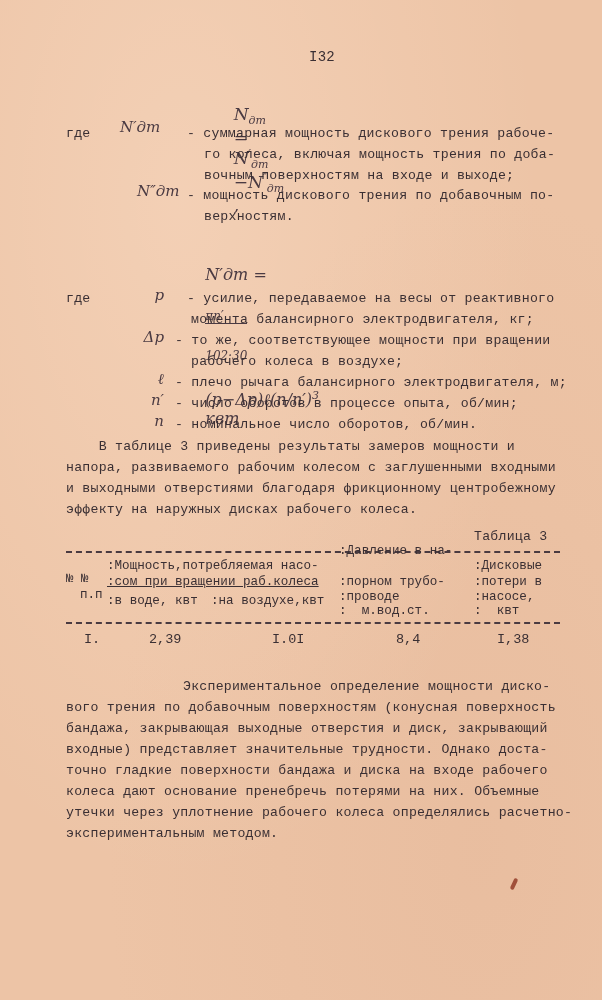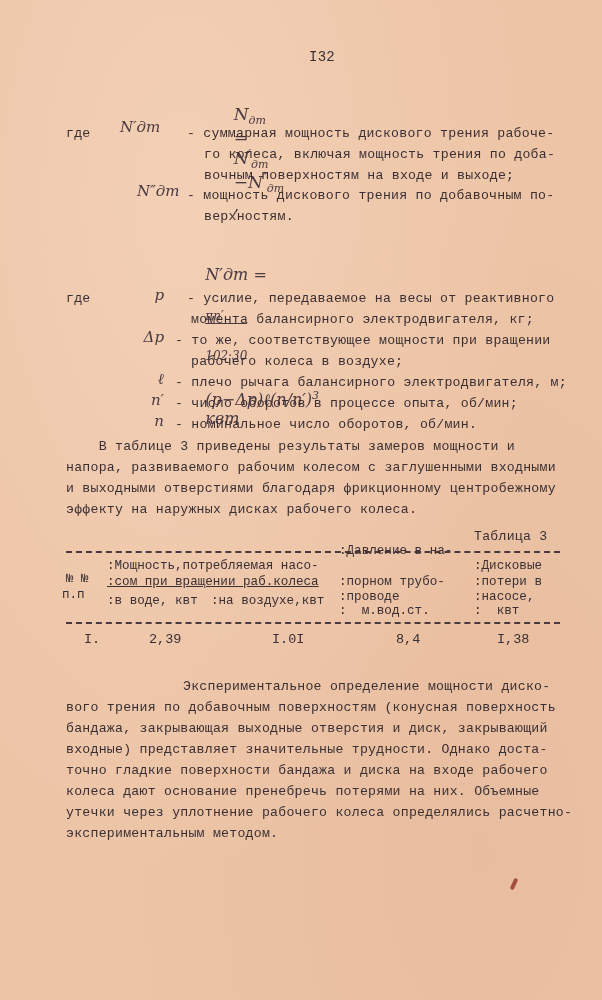--- a/index.html
+++ b/index.html
@@ -79,21 +79,21 @@
 
   <div class="abs tw" style="left:66px; top:437px;">    В таблице 3 приведены результаты замеров мощности и</div>
   <div class="abs tw" style="left:66px; top:458px;">напора, развиваемого рабочим колесом с заглушенными входными</div>
   <div class="abs tw" style="left:66px; top:479px;">и выходными отверстиями благодаря фрикционному центробежному</div>
   <div class="abs tw" style="left:66px; top:500px;">эффекту на наружных дисках рабочего колеса.</div>
 
   <div class="abs tw" style="left:474px; top:527px;">Таблица 3</div>
   <div class="dash-line" style="top:551px;"></div>
 
   <div class="abs tcell" style="left:66px; top:572px;">№ №</div>
-  <div class="abs tcell" style="left:62px; top:588px;">п.п</div>
+  <div class="abs tcell" style="left:80px; top:588px;">п.п</div>
 
   <div class="abs tcell" style="left:107px; top:559px;">:Мощность,потребляемая насо-</div>
   <div class="abs tcell underline" style="left:107px; top:575px;">:сом при вращении раб.колеса</div>
   <div class="abs tcell" style="left:107px; top:594px;">:в воде, квт</div>
   <div class="abs tcell" style="left:211px; top:594px;">:на воздухе,квт</div>
 
   <div class="abs tcell" style="left:339px; top:544px;">:Давление в на-</div>
   <div class="abs tcell" style="left:339px; top:575px;">:порном трубо-</div>
   <div class="abs tcell" style="left:339px; top:590px;">:проводе</div>
   <div class="abs tcell" style="left:339px; top:604px;">:  м.вод.ст.</div>

